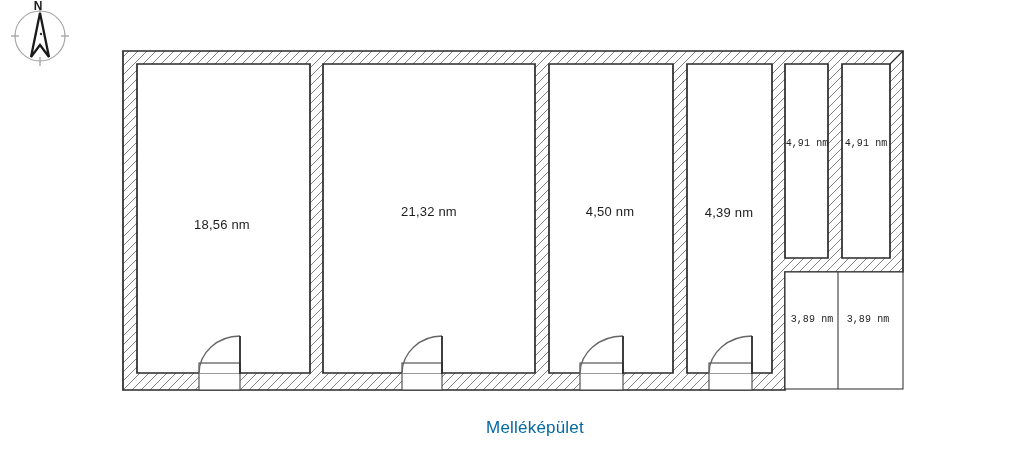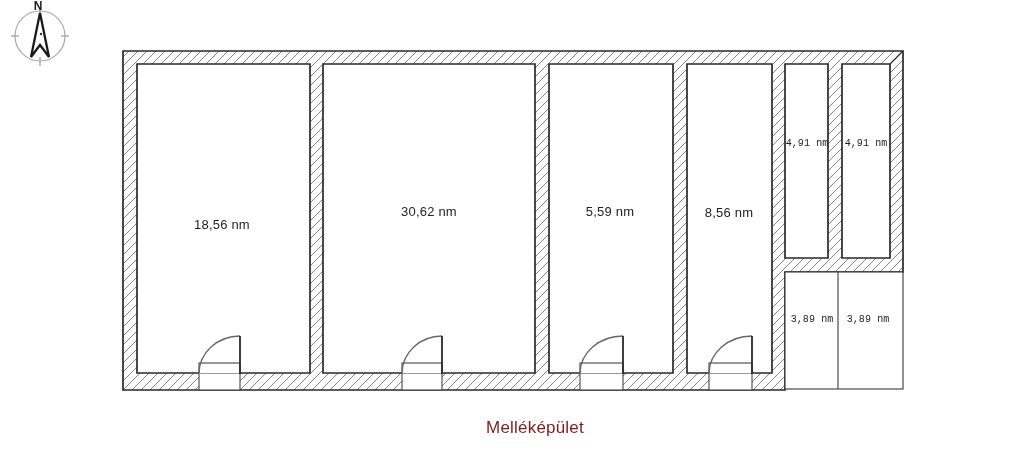--- a/index.html
+++ b/index.html
@@ -32,21 +32,21 @@
   }
   .room-label.small {
     font-size: 10px;
     letter-spacing: 0.1px;
     font-family: Liberation Mono, monospace;
   }
   .plan-title {
     position: absolute;
     transform: translate(-50%, -50%);
     font-size: 17px;
-    color: #7f1d1d;
+    color: #0369a1;
     letter-spacing: 0.2px;
     white-space: nowrap;
   }
   .north-label {
     position: absolute;
     transform: translate(-50%, -50%);
     font-size: 12px;
     font-weight: 700;
     color: #1c1c1c;
   }
@@ -110,22 +110,22 @@
       <line x1="40" y1="57" x2="40" y2="66" stroke="#9a9a9a" stroke-width="1.2"></line>
       <line x1="40" y1="7" x2="40" y2="14" stroke="#9a9a9a" stroke-width="1.2"></line>
       <path d="M 40 13 L 31 57 L 40 45 L 49 57 Z" fill="#ffffff" stroke="#1a1a1a" stroke-width="2.3" stroke-linejoin="miter"></path>
       <circle cx="41" cy="34" r="1.2" fill="#333333"></circle>
     </g>
   </svg>
 
   <div class="north-label" style="left:38px; top:6px;">N</div>
 
   <div class="room-label" style="left:222px; top:214px;margin-top:10px;">18,56 nm</div>
-  <div class="room-label" style="left:429px; top:211px;">30,62 nm</div>
-  <div class="room-label" style="left:610px; top:211px;">5,59 nm</div>
-  <div class="room-label" style="left:729px; top:212px;">8,56 nm</div>
+  <div class="room-label" style="left:429px; top:211px;">21,32 nm</div>
+  <div class="room-label" style="left:610px; top:211px;">4,50 nm</div>
+  <div class="room-label" style="left:729px; top:212px;">4,39 nm</div>
   <div class="room-label small" style="left:807px; top:143px;">4,91 nm</div>
   <div class="room-label small" style="left:866px; top:143px;">4,91 nm</div>
   <div class="room-label small" style="left:812px; top:319px;">3,89 nm</div>
   <div class="room-label small" style="left:868px; top:319px;">3,89 nm</div>
 
   <div class="plan-title" style="left:535px; top:428px;">Melléképület</div>
 </div>
 
 </body></html>

